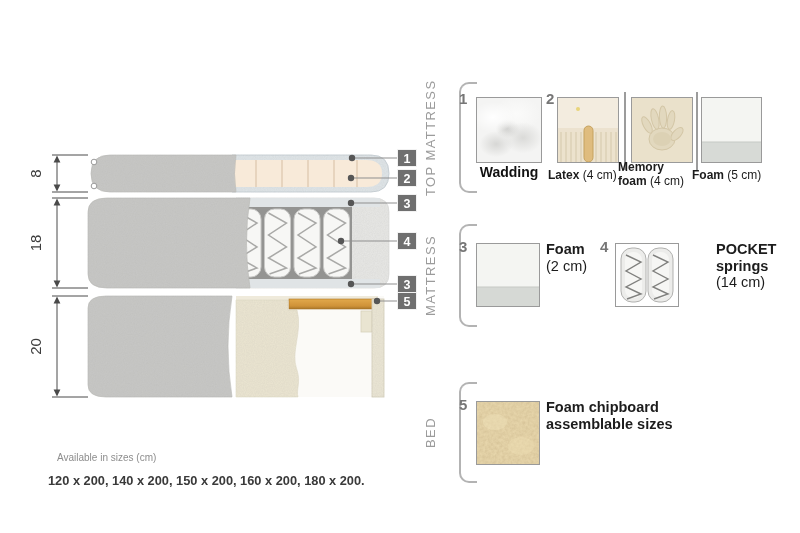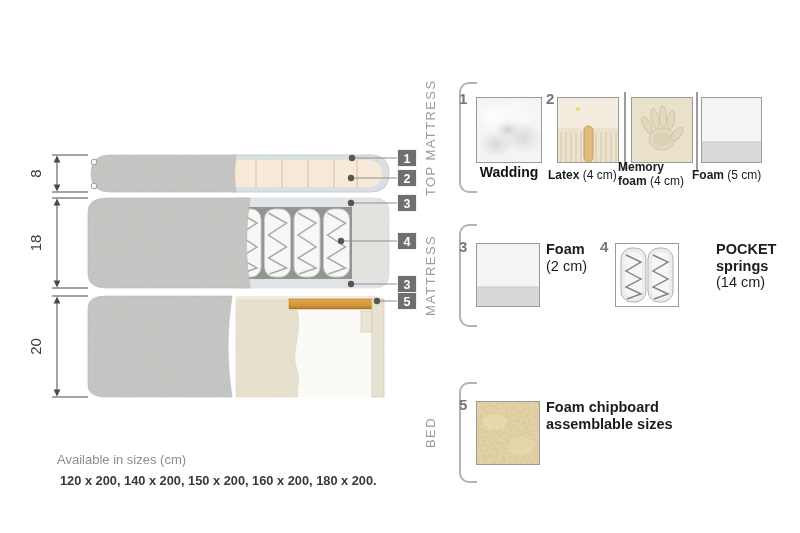--- a/index.html
+++ b/index.html
@@ -24,21 +24,21 @@
   .wadding-tex{
     background-color:#f4f4f3;
     background-image:
       radial-gradient(ellipse 30px 22px at 25% 30%, #ffffff 0%, rgba(255,255,255,0) 70%),
       radial-gradient(ellipse 26px 20px at 30% 72%, #d7d7d5 0%, rgba(215,215,213,0) 65%),
       radial-gradient(ellipse 30px 24px at 72% 62%, #dadad8 0%, rgba(218,218,216,0) 65%),
       radial-gradient(ellipse 34px 26px at 62% 25%, #fbfbfa 0%, rgba(251,251,250,0) 70%),
       radial-gradient(ellipse 20px 16px at 48% 48%, #cfcfcd 0%, rgba(207,207,205,0) 60%);
   }
 
-  .avail{position:absolute;font-size:13px;color:#8d8d8d;}
+  .avail{position:absolute;font-size:10px;color:#8d8d8d;}
   .sizes{position:absolute;font-size:12.8px;font-weight:700;color:#3a3a3a;}
 </style>
 </head>
 <body>
 
 <div id="canvas">
 
   <svg class="abs" style="left:0;top:0;" width="800" height="533" viewBox="0 0 800 533">
     <defs>
       <filter id="nz" x="-5%" y="-5%" width="110%" height="110%">
@@ -307,15 +307,15 @@
         <ellipse cx="44" cy="44" rx="13" ry="9" fill="#efe0b6" opacity="0.4"></ellipse>
       </svg>
     </div>
     <div class="ilab" style="left:546px;top:399px;">
       <span>Foam chipboard</span><br>
       <span>assemblable sizes</span>
     </div>
   </div>
 
   <div class="avail" style="left:57px;top:452px;">Available in sizes (cm)</div>
-  <div class="sizes" style="left:60px;top:473px;text-align:right;">120 x 200, 140 x 200, 150 x 200, 160 x 200, 180 x 200.</div>
+  <div class="sizes" style="left:48px;top:473px;text-align:right;">120 x 200, 140 x 200, 150 x 200, 160 x 200, 180 x 200.</div>
 
 </div>
 
 </body></html>

